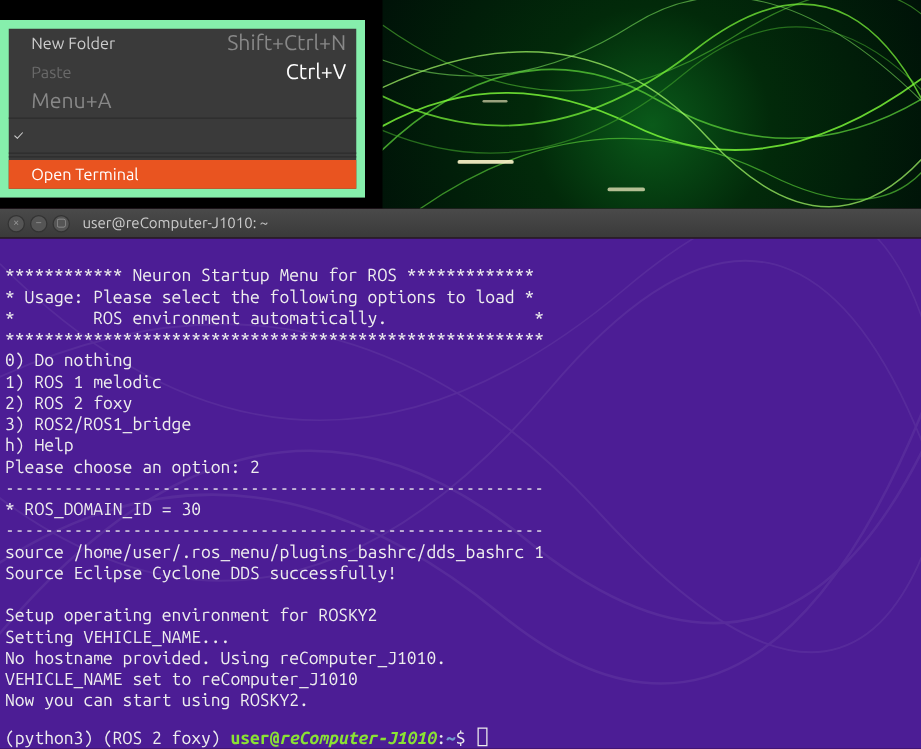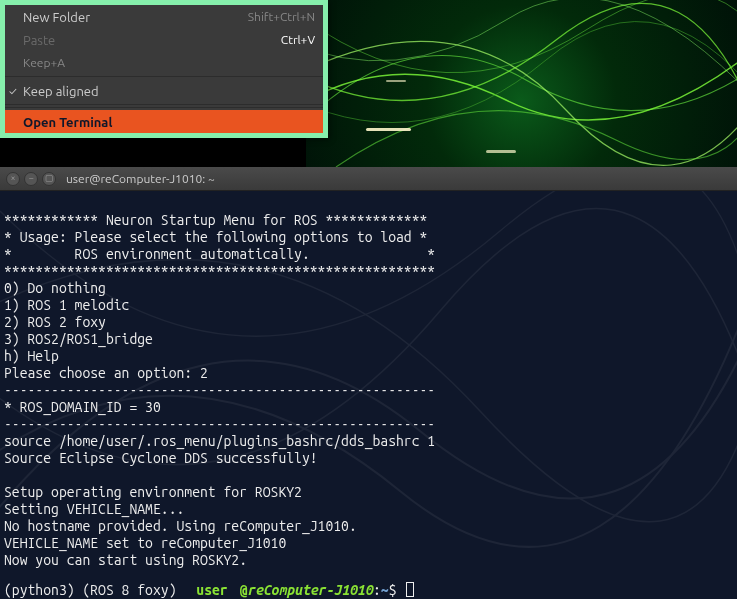--- a/index.html
+++ b/index.html
@@ -9,39 +9,39 @@
     position: absolute;
     top: 0; left: 306px;
     width: 431px; height: 167px;
     background: radial-gradient(circle at 50% 60%, #0a5a1a 0%, #022a0a 40%, #001208 100%);
     overflow: hidden;
   }
   .desktop-bg svg { width: 100%; height: 100%; }
 
   .context-menu {
     position: absolute;
-    top: 0; left: 0;
-    width: 328px;
+    top: 16px; left: 0;
+    width: 292px;
     background: #3a3a3a;
-    border: 5px solid #86efac;
+    border: 7px solid #86efac;
     font-size: 13px;
     color: #ccc;
     box-shadow: 2px 2px 6px rgba(0,0,0,0.4);
   }
   .menu-item {
     display: flex;
     align-items: center;
     padding: 4px 8px 4px 18px;
     height: 23px;
     position: relative;
   }
   .menu-item.disabled { color: #6a6a6a; }
-  .menu-item.selected { background: #e95420; color: #0f172a; font-weight: bold; }
+  .menu-item.selected { background: #e95420; color: #ffffff; }
   .menu-item .label { flex: 1; }
-  .menu-item .shortcut { color: #888; font-size: 12px; }
+  .menu-item .shortcut { color: #888; font-size: 17px; }
   .menu-item.disabled .shortcut { color: #ffffff; }
   .menu-item .check {
     position: absolute;
     left: 4px;
     font-size: 11px;
   }
   .separator { height: 1px; background: #2c2c2c; margin: 2px 0; }
 
   .terminal-window {
     position: absolute;
@@ -79,26 +79,26 @@
 
   .terminal-body {
     flex: 1;
     padding: 4px 4px 4px 4px;
     font-family: "Ubuntu Mono", "DejaVu Sans Mono", monospace;
     font-size: 14px;
     line-height: 17px;
     color: #eee;
     white-space: pre;
     overflow: hidden;
-    background: #0f172a;
+    background: #4c1d95;
     position: relative;
   }
   .terminal-body .prompt-line { margin-top: 13px; }
   .prompt-env { color: #eee; }
-  .prompt-user { color: #8ae234; font-weight: bold; margin-left: 12px; }
+  .prompt-user { color: #8ae234; font-weight: bold; }
   .prompt-host { color: #8ae234; font-weight: bold; font-style: italic; }
   .prompt-colon { color: #eee; }
   .prompt-path { color: #729fcf; font-weight: bold; }
   .cursor {
     display: inline-block;
     width: 8px; height: 15px;
     border: 1px solid #eee;
     vertical-align: -2px;
     margin-left: 2px;
   }
@@ -138,26 +138,25 @@
 <div class="context-menu">
   <div class="menu-item">
     <span class="label">New Folder</span>
     <span class="shortcut">Shift+Ctrl+N</span>
   </div>
   <div class="menu-item disabled">
     <span class="label">Paste</span>
     <span class="shortcut">Ctrl+V</span>
   </div>
   <div class="menu-item">
-    <span class="shortcut">Keep+A</span>
+    <span class="shortcut">Menu+A</span>
   </div>
   <div class="separator"></div>
   <div class="menu-item">
     <span class="check">✓</span>
-    <span class="label">Keep aligned</span>
   </div>
   <div class="separator"></div>
   <div class="separator"></div>
   <div class="menu-item selected">
     <span class="label">Open Terminal</span>
   </div>
 </div>
 
 <div class="terminal-window">
   <div class="titlebar">
@@ -181,21 +180,21 @@
 <span>* ROS_DOMAIN_ID = 30</span>
 <span>-------------------------------------------------------</span>
 <span>source /home/user/.ros_menu/plugins_bashrc/dds_bashrc 1</span>
 <span>Source Eclipse Cyclone DDS successfully!</span>
 <span></span>
 <span>Setup operating environment for ROSKY2</span>
 <span>Setting VEHICLE_NAME...</span>
 <span>No hostname provided. Using reComputer_J1010.</span>
 <span>VEHICLE_NAME set to reComputer_J1010</span>
 <span>Now you can start using ROSKY2.</span>
-<div class="prompt-line"><span class="prompt-env">(python3) (ROS 8 foxy) </span><span class="prompt-user">user</span><span class="prompt-user">@</span><span class="prompt-host">reComputer-J1010</span><span class="prompt-colon">:</span><span class="prompt-path">~</span><span class="prompt-colon">$</span> <span class="cursor"></span></div>
+<div class="prompt-line"><span class="prompt-env">(python3) (ROS 2 foxy) </span><span class="prompt-user">user</span><span class="prompt-user">@</span><span class="prompt-host">reComputer-J1010</span><span class="prompt-colon">:</span><span class="prompt-path">~</span><span class="prompt-colon">$</span> <span class="cursor"></span></div>
     <svg class="term-overlay" viewBox="0 0 737 408" preserveAspectRatio="none">
       <path d="M -20 340 Q 200 60 420 240 T 760 120" stroke="#fff" stroke-width="2" fill="none"></path>
       <path d="M -30 280 Q 180 120 400 300 T 760 80" stroke="#fff" stroke-width="2" fill="none"></path>
       <path d="M -10 200 Q 220 380 440 120 T 770 260" stroke="#fff" stroke-width="1.5" fill="none"></path>
       <path d="M -20 120 Q 260 -20 480 220 T 760 180" stroke="#fff" stroke-width="1.5" fill="none"></path>
       <path d="M 0 20 Q 240 260 500 40 T 770 300" stroke="#fff" stroke-width="1.3" fill="none"></path>
     </svg>
   </div>
 </div>
 

